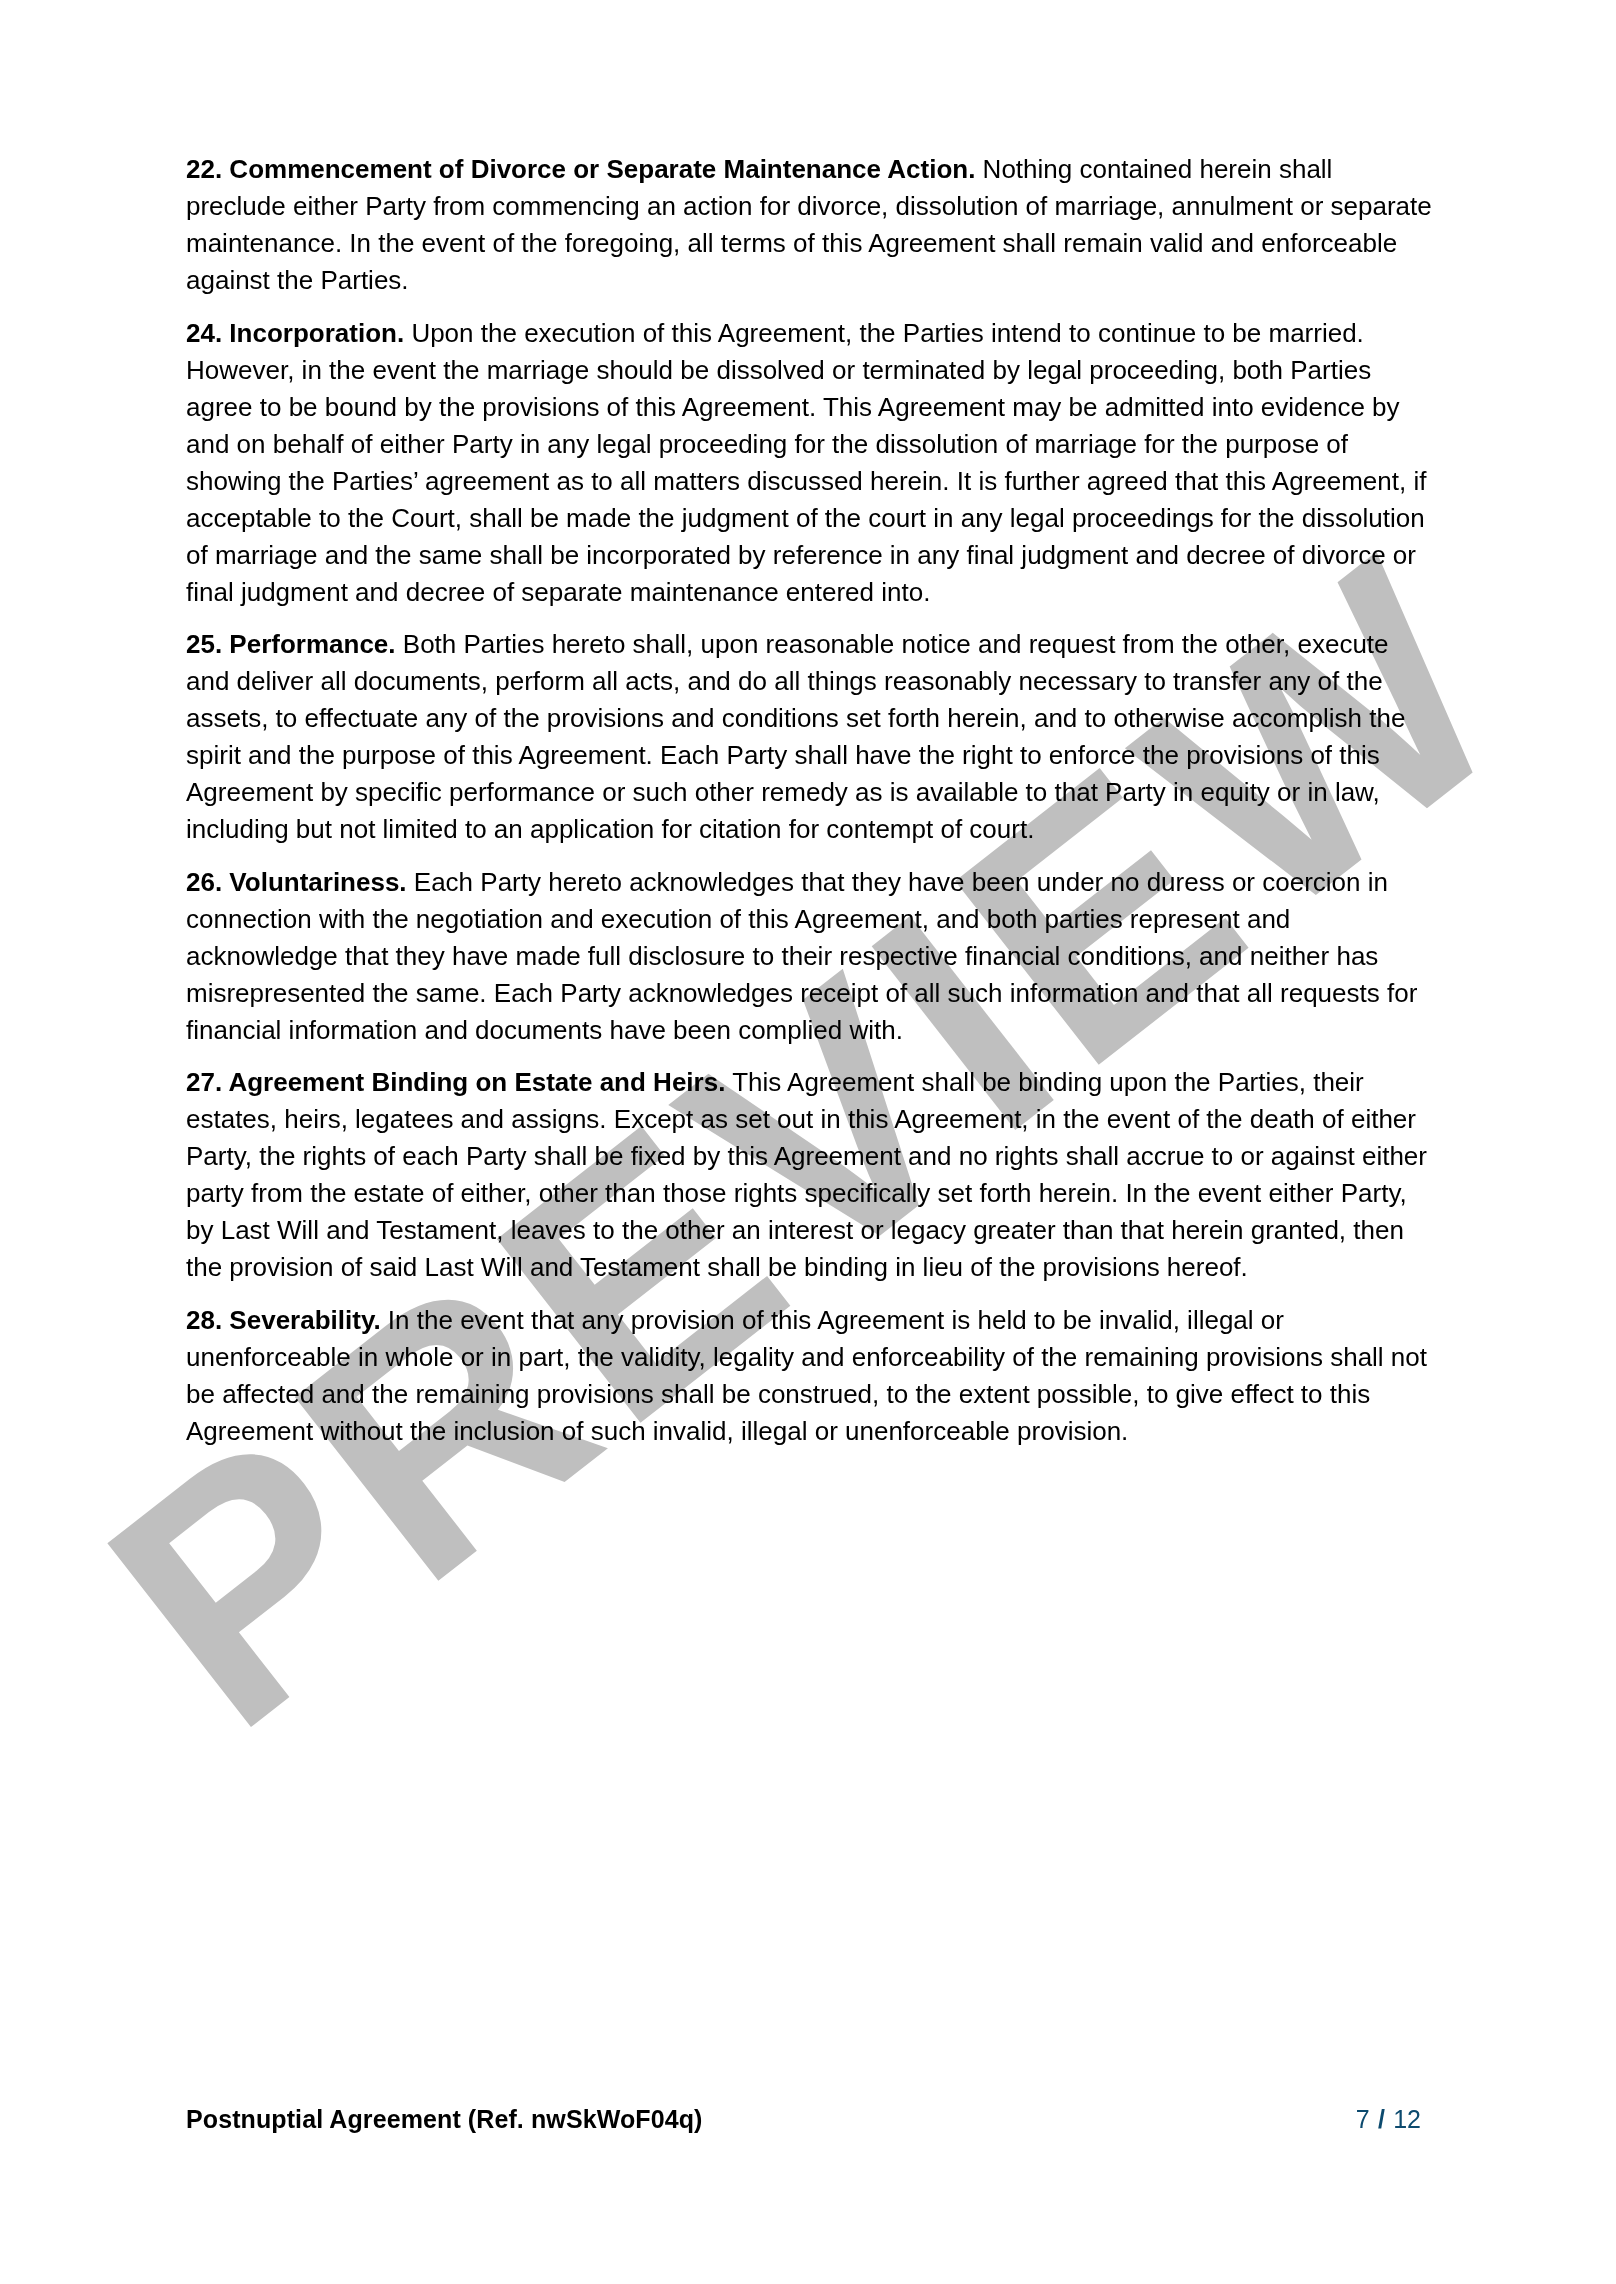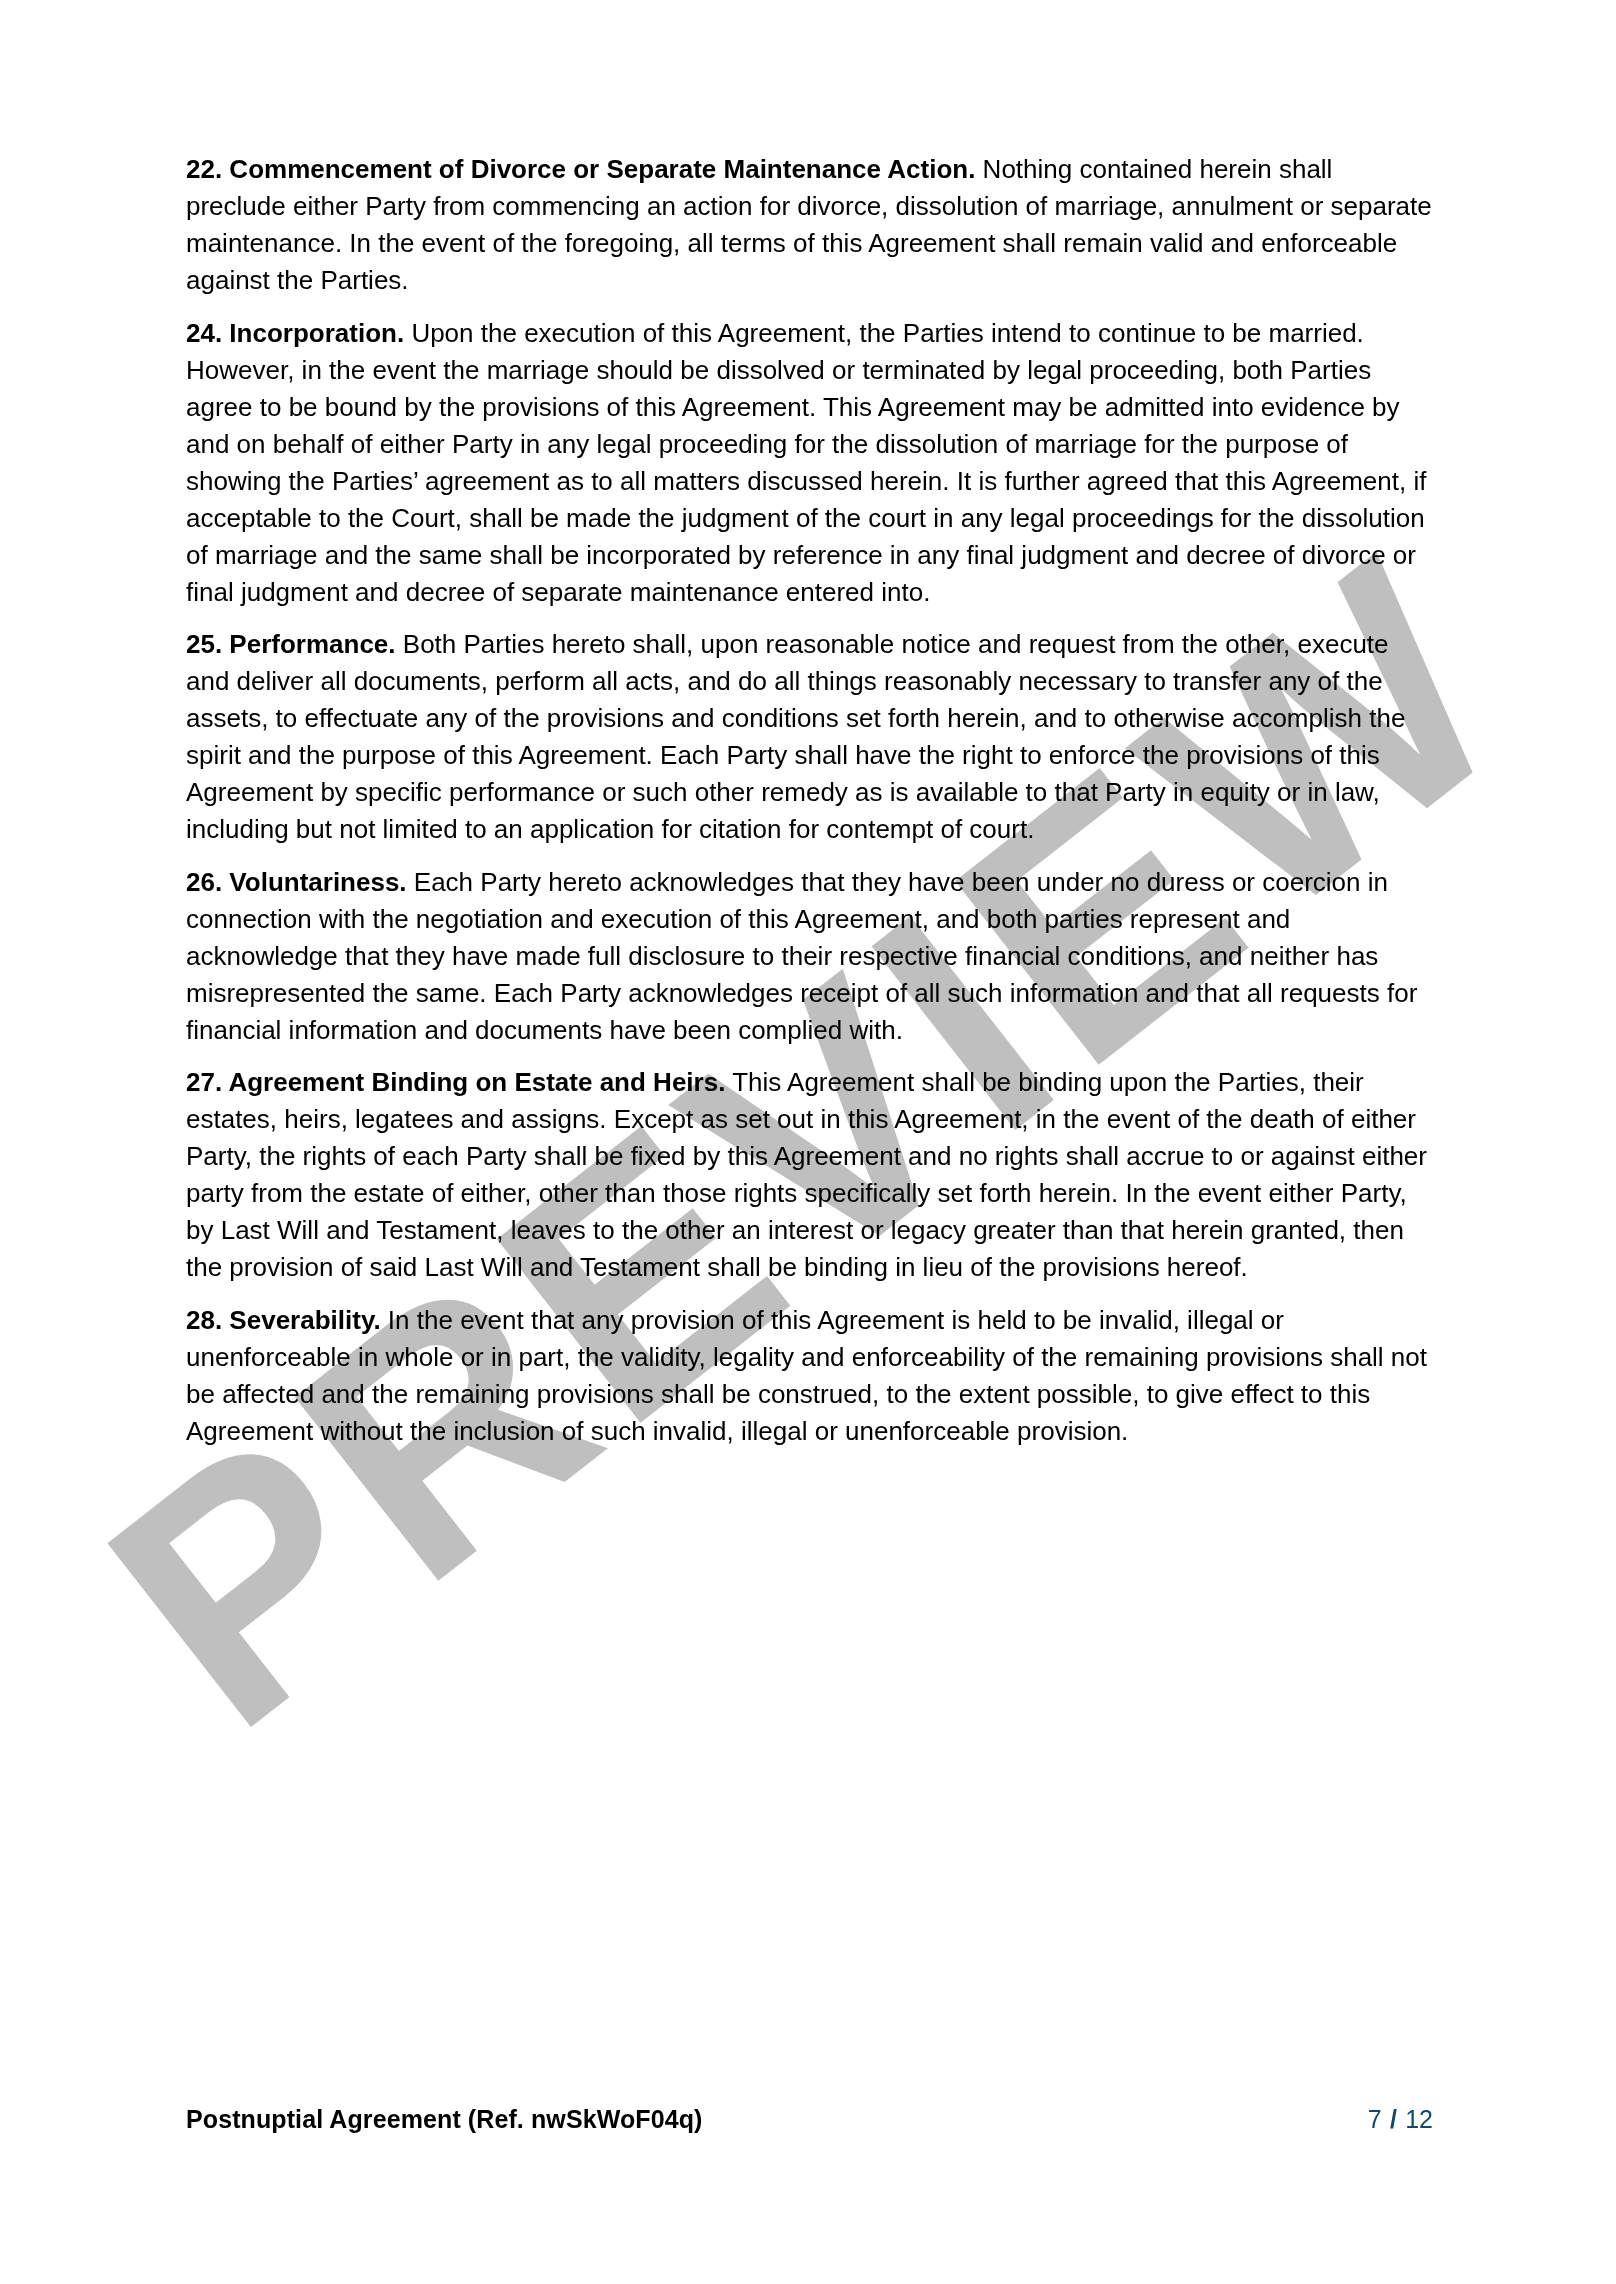--- a/index.html
+++ b/index.html
@@ -70,21 +70,21 @@
   }
 
   .sec-title {
     font-weight: 700;
   }
 
   
   #footer {
     position: absolute;
     left: 186px;
-    right: 184px;
+    right: 196px;
     top: 2104px;
     z-index: 2;
     display: flex;
     align-items: center;
     justify-content: space-between;
   }
 
   #footer-title {
     font-size: 25px;
     font-weight: 700;

